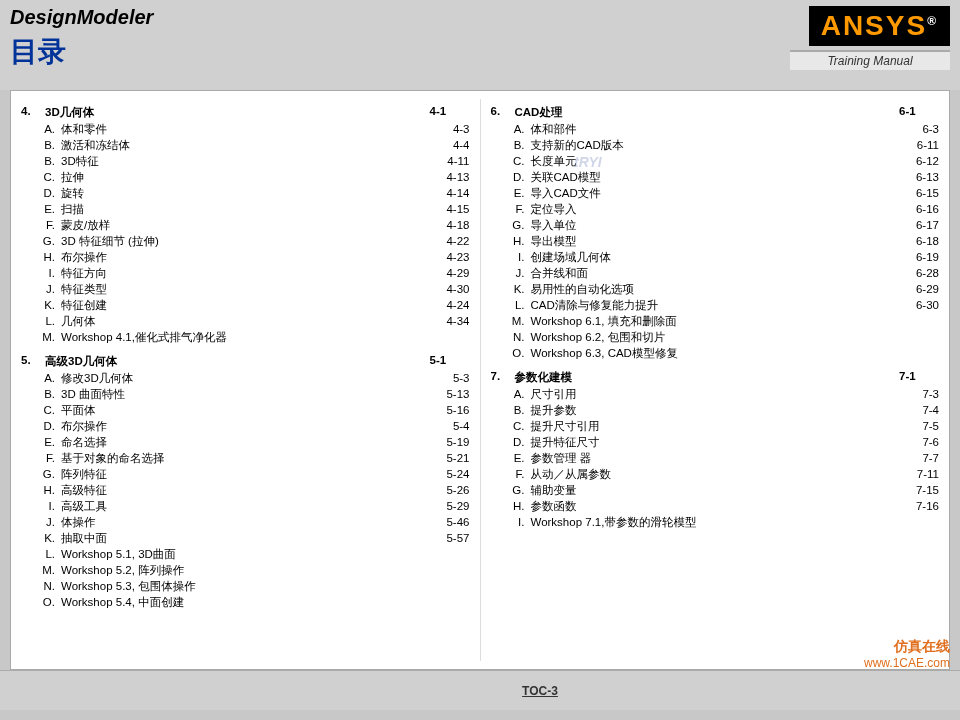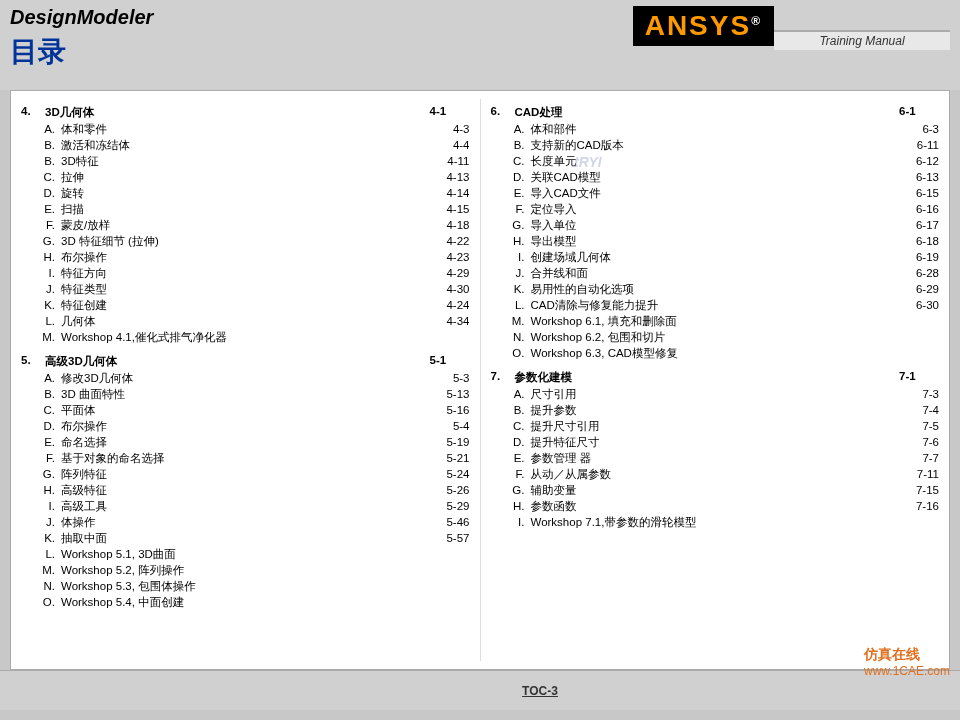--- a/index.html
+++ b/index.html
@@ -28,40 +28,41 @@
       color: #000;
       margin-bottom: 4px;
     }
     .page-title {
       font-weight: bold;
       font-size: 28px;
       color: #003399;
     }
     .header-right {
       display: flex;
+      flex-direction: column;
       align-items: flex-end;
     }
     .ansys-logo {
       background: #000;
       color: #fff;
       font-size: 28px;
       font-weight: bold;
       padding: 4px 12px;
       letter-spacing: 2px;
       margin-bottom: 4px;
     }
     .ansys-logo span { color: #f90; }
     .training-manual {
       font-style: italic;
       font-size: 12px;
       color: #333;
       background: #e8e8e8;
       padding: 2px 8px;
       border-top: 2px solid #aaa;
-      width: 176px;
+      width: 160px;
       text-align: center;
     }
 
     
     .main-content {
       background: #fff;
       margin: 0 10px;
       padding: 8px 0;
       display: flex;
       height: 580px;
@@ -157,27 +158,27 @@
       left: 574px;
       font-size: 14px;
       color: rgba(100,120,180,0.3);
       font-style: italic;
       pointer-events: none;
       z-index: 5;
       font-weight: bold;
     }
     .brand-watermark-right {
       position: absolute;
-      bottom: 42px;
+      bottom: 50px;
       right: 10px;
       font-size: 11px;
       color: #e07020;
       pointer-events: none;
       z-index: 5;
-      text-align: left;
+      text-align: right;
     }
   </style>
 </head>
 <body>
 
 <div class="header">
   <div class="header-left">
     <div class="app-title">DesignModeler</div>
     <div class="page-title">目录</div>
   </div>

